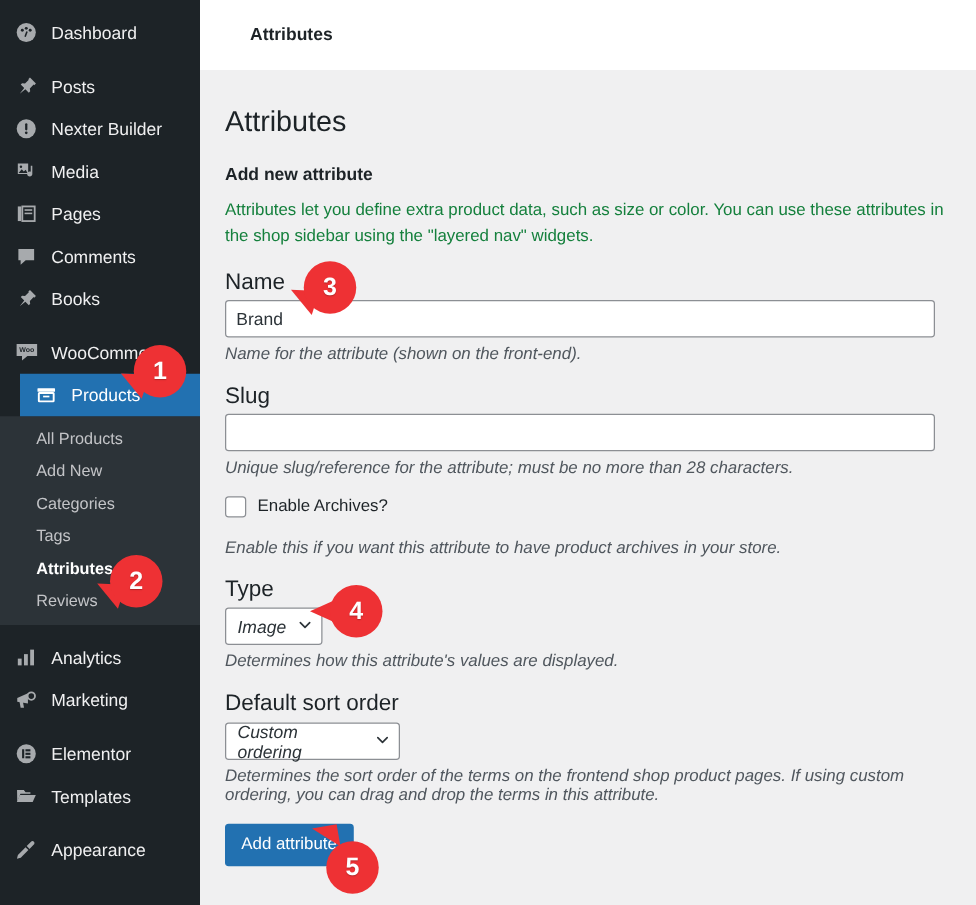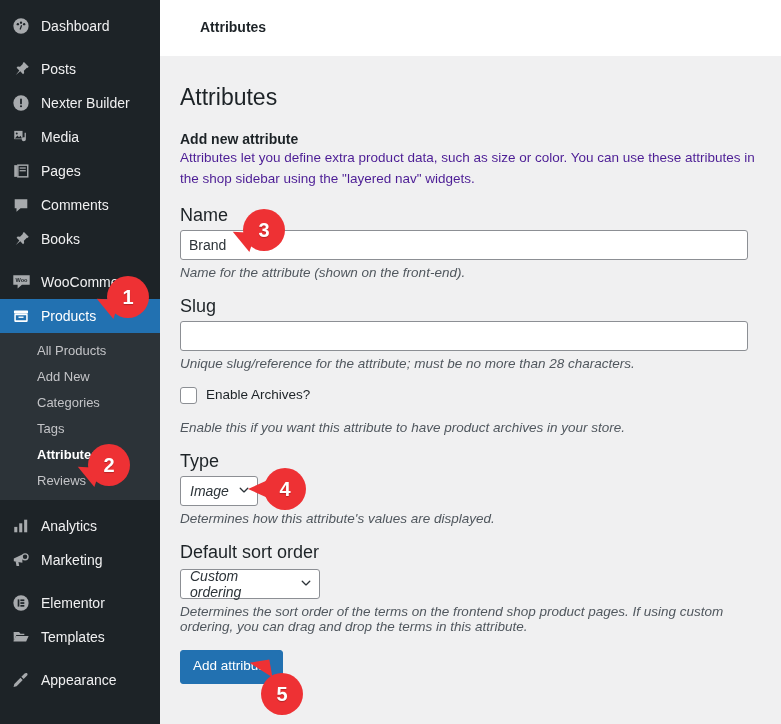--- a/index.html
+++ b/index.html
@@ -27,32 +27,32 @@
   }
   .menu-item .mi-icon {
     width: 22px; height: 20px;
     margin-right: 9px;
     display: flex; align-items: center; justify-content: center;
     color: #a7aaad; flex: 0 0 22px;
   }
   .menu-item .mi-label { white-space: nowrap; }
   .menu-sep { height: 9px; }
   .menu-item.current {
-    background: #2271b1; color: #fff; font-weight: 400;
+    background: #2271b1; color: #fff; font-weight: 400; margin-left: 16px;
   }
   .menu-item.current .mi-icon { color: #fff; }
   .menu-item.current::after {
     content: ""; position: absolute;
     right: -8px; top: 50%; margin-top: -8px;
     border-style: solid; border-width: 8px 0 8px 8px;
     border-color: transparent transparent transparent #2271b1;
   }
   .submenu { background: #2c3338; padding: 5px 0 6px 0; }
   .submenu-item {
-    display: block; padding: 5px 0 5px 37px;
+    display: block; padding: 5px 0 5px 29px;
     font-size: 13px; color: #c3c4c7; line-height: 16px;
   }
   .submenu-item.active { color: #fff; font-weight: bold; }
 
   
   .topbar {
     position: absolute; left: 160px; top: 0;
     width: 621px; height: 56px;
     background: #ffffff;
   }
@@ -67,24 +67,24 @@
     width: 621px; height: 668px;
     background: #f0f0f1;
     padding: 18px 20px 0 20px;
   }
   .page-title {
     font-size: 23px; font-weight: 400; color: #1d2327;
     line-height: 1.3; padding: 9px 0 4px 0; margin-bottom: 14px;
   }
   .section-heading {
     font-size: 14px; font-weight: bold; color: #1d2327;
-    margin-bottom: 1px;
+    margin-bottom: 11px;
   }
   .helper {
-    font-size: 13.5px; color: #4c1d95; line-height: 1.55;
+    font-size: 13.5px; color: #15803d; line-height: 1.55;
   }
   .intro { margin-bottom: 15px; max-width: 590px; }
   .field-label {
     display: block; font-size: 18px; color: #1d2327;
     margin-bottom: 4px;
   }
   .text-input {
     display: block; width: 568px; height: 30px;
     border: 1px solid #8c8f94; border-radius: 3px;
     background: #fff; font-size: 14px; color: #2c3338;

